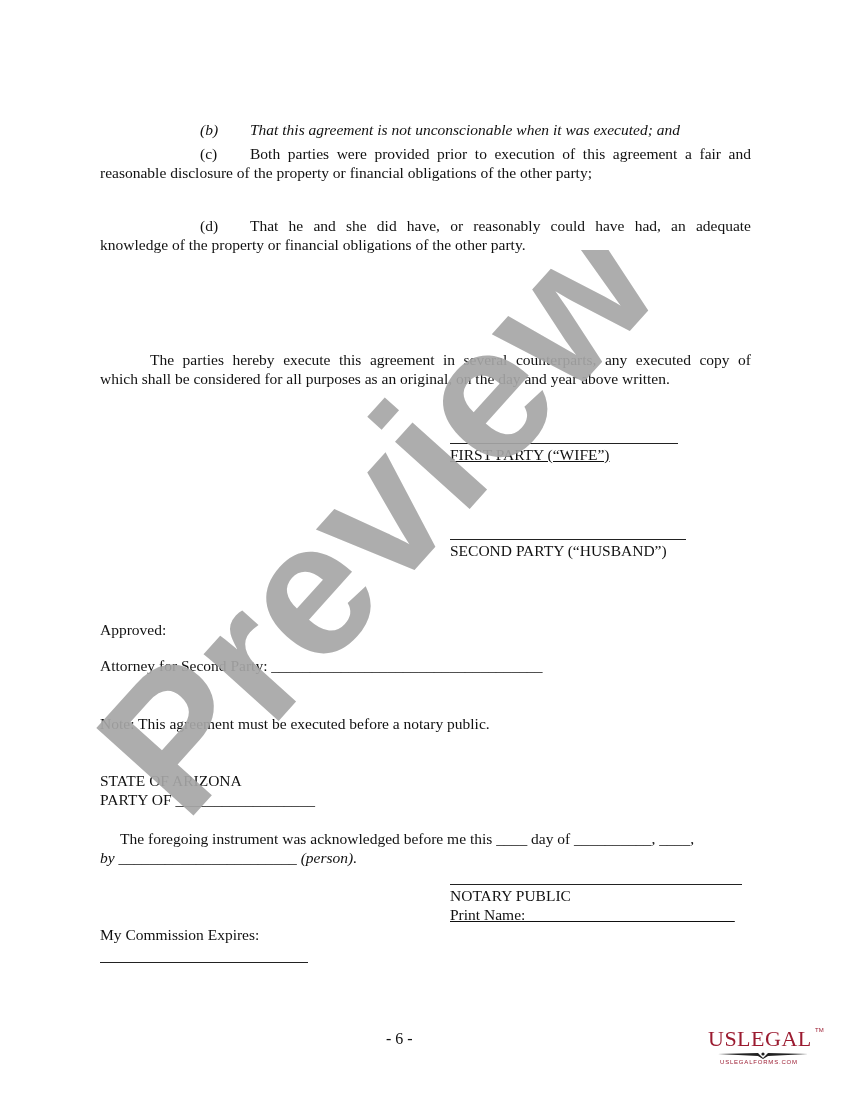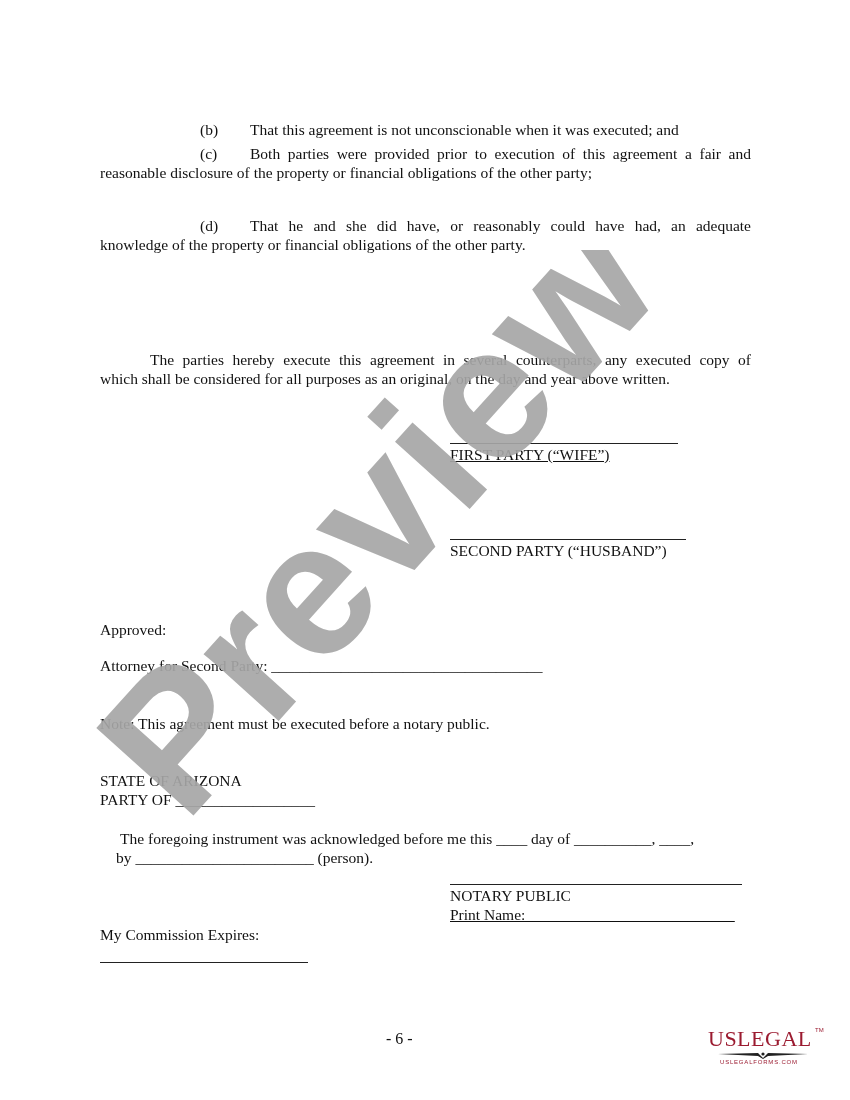--- a/index.html
+++ b/index.html
@@ -21,21 +21,21 @@
   .logo-tm { position: absolute; left: 109px; top: 2px; font-size: 6px; color: #9b1b30; font-family: "Liberation Sans", sans-serif; }
   .logo-sub { position: absolute; left: 14px; top: 34px; font-family: "Liberation Sans", sans-serif;
               font-size: 6px; color: #9b1b30; letter-spacing: 0.8px; }
   .logo-wing { position: absolute; left: 2px; top: 27px; width: 110px; height: 7px; }
 </style>
 </head>
 <body>
 
 <div class="page">
 
-  <div class="block" style="top:120px;">
+  <div class="block" style="top:120px;font-style:italic;">
     <span class="line indent-a"><span class="label-tab">(b)</span><span>That this agreement is not unconscionable when it was executed; and</span></span>
   </div>
 
   <div class="block" style="top:144px;">
     <span class="line indent-a justify"><span class="label-tab">(c)</span><span>Both parties were provided prior to execution of this agreement a fair and</span></span>
     <span class="line">reasonable disclosure of the property or financial obligations of the other party;</span>
   </div>
 
   <div class="block" style="top:216px;">
     <span class="line indent-a justify"><span class="label-tab">(d)</span><span>That he and she did have, or reasonably could have had, an adequate</span></span>
@@ -55,21 +55,21 @@
 
   <div class="abs" style="left:100px; top:620px;">Approved:</div>
   <div class="abs" style="left:100px; top:656px;">Attorney for Second Party: ___________________________________</div>
 
   <div class="abs" style="left:100px; top:714px;">Note:  This agreement must be executed before a notary public.</div>
 
   <div class="abs" style="left:100px; top:771px;">STATE OF ARIZONA</div>
   <div class="abs" style="left:100px; top:790px;">PARTY OF __________________</div>
 
   <div class="abs" style="left:109px; top:829px;margin-left:11px;">The foregoing instrument was acknowledged before me this ____ day of __________, ____,</div>
-  <div class="abs" style="left:116px; top:848px;">by _______________________ (person).</div>
+  <div class="abs" style="left:100px; top:848px;font-style:italic;">by _______________________ (person).</div>
 
   <div class="rule" style="left:450px; top:884px; width:292px;"></div>
   <div class="abs" style="left:450px; top:886px;text-align:right;">NOTARY PUBLIC</div>
   <div class="abs" style="left:450px; top:905px;text-decoration:underline;">Print Name:___________________________</div>
 
   <div class="abs" style="left:100px; top:925px;">My Commission Expires:</div>
   <div class="rule" style="left:100px; top:962px; width:208px;"></div>
 
   <div class="abs" style="left:386px; top:1029px; font-size:16px;">- 6 -</div>
 

